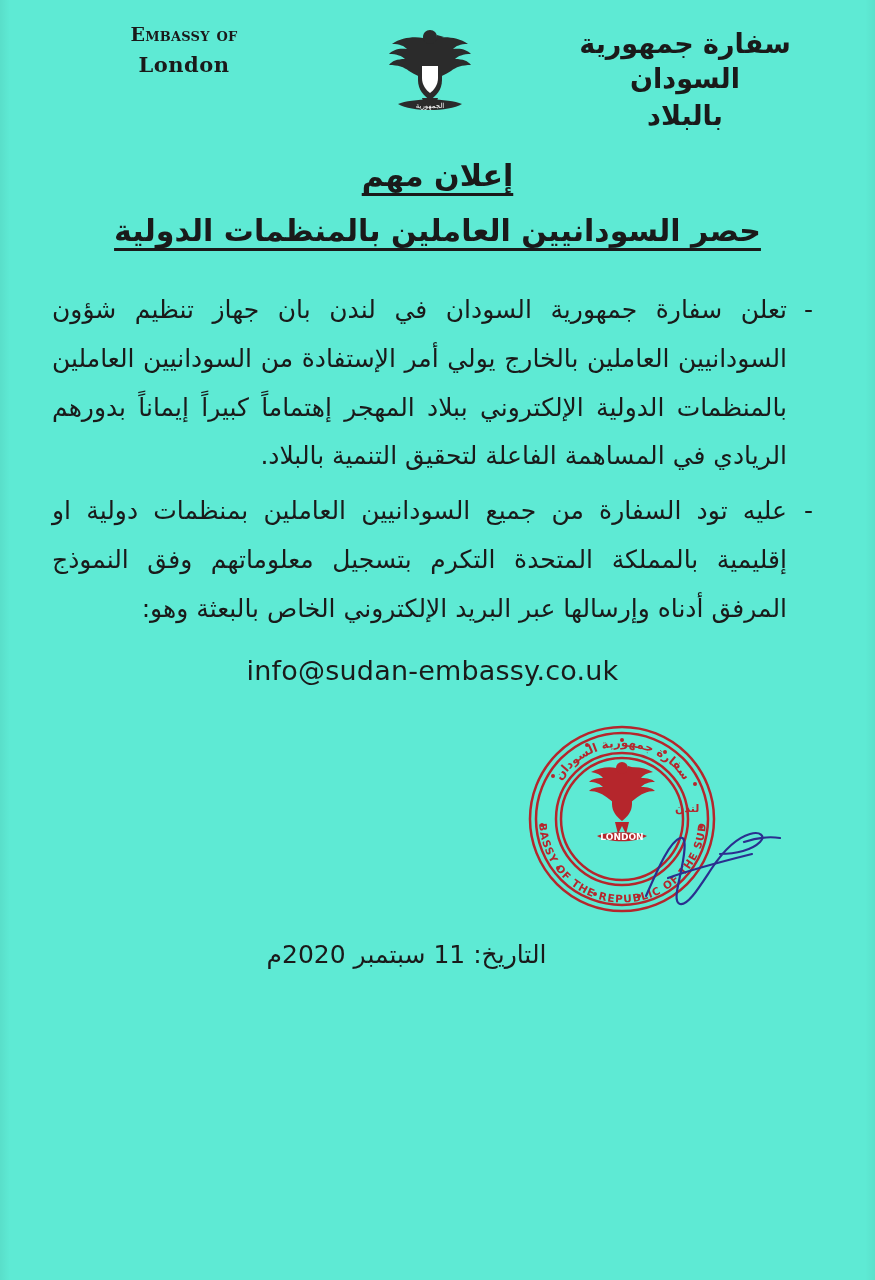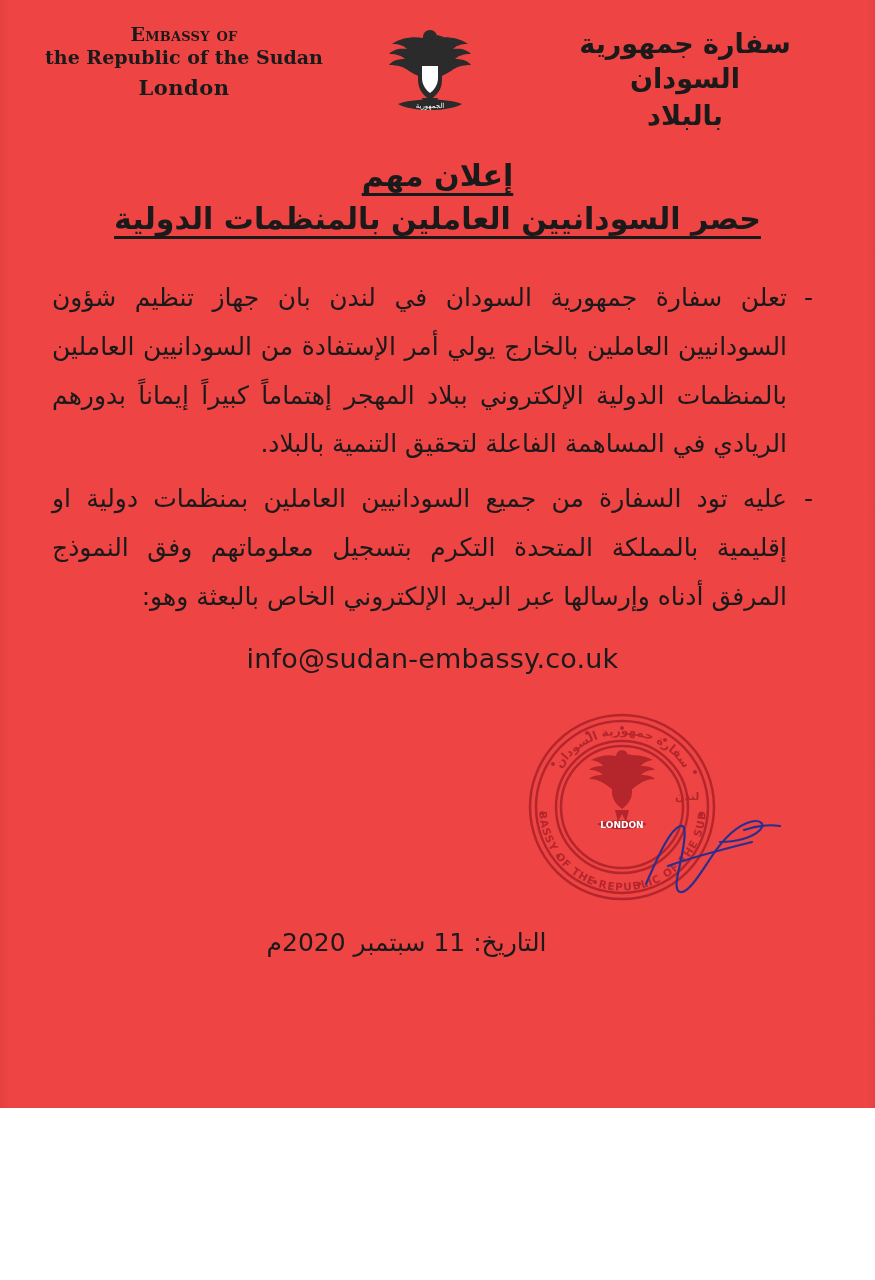--- a/index.html
+++ b/index.html
@@ -12,22 +12,22 @@
     height: 1280px;
     position: relative;
     font-family: "DejaVu Sans", sans-serif;
     color: #1a1a1a;
     overflow: hidden;
   }
 
   .page {
     position: relative;
     width: 875px;
-    height: 1108px;
-    background: #ef4444;
+    height: 1280px;
+    background: #5eead4;
   }
 
   
   .letterhead {
     display: flex;
     align-items: flex-start;
     justify-content: space-between;
     padding: 16px 30px 0 34px;
     height: 110px;
     box-sizing: border-box;
@@ -97,21 +97,21 @@
     font-weight: bold;
     text-decoration: underline;
     text-underline-offset: 7px;
     letter-spacing: 0.5px;
   }
   .title-sub {
     font-size: 30px;
     font-weight: bold;
     text-decoration: underline;
     text-underline-offset: 7px;
-    margin-top: 8px;
+    margin-top: 20px;
   }
 
   
   .body-block {
     direction: rtl;
     margin: 38px 62px 0 52px;
     font-size: 25px;
     line-height: 1.95;
   }
   .para {
@@ -197,21 +197,20 @@
 
 <div class="page">
 
   <div class="scan-edge-left"></div>
   <div class="scan-edge-right"></div>
 
   <div class="letterhead">
 
     <div class="lh-left">
       <div class="ln1">Embassy of</div>
-      <div class="ln2">the Republic of the Sudan</div>
       <div class="ln3">London</div>
     </div>
 
     <div class="lh-center">
       <span>
         <svg width="96" height="92" viewBox="0 0 96 92" aria-hidden="true">
           <g fill="#2b2b2b">
 
             <path d="M48 18 C38 14 22 14 10 22 C18 22 22 24 25 27 C16 26 11 28 7 32 C15 32 20 34 23 37 C15 37 10 39 7 43 C16 43 22 45 27 49 C33 53 40 56 48 57 Z"></path>
             <path d="M48 18 C58 14 74 14 86 22 C78 22 74 24 71 27 C80 26 85 28 89 32 C81 32 76 34 73 37 C81 37 86 39 89 43 C80 43 74 45 69 49 C63 53 56 56 48 57 Z"></path>

